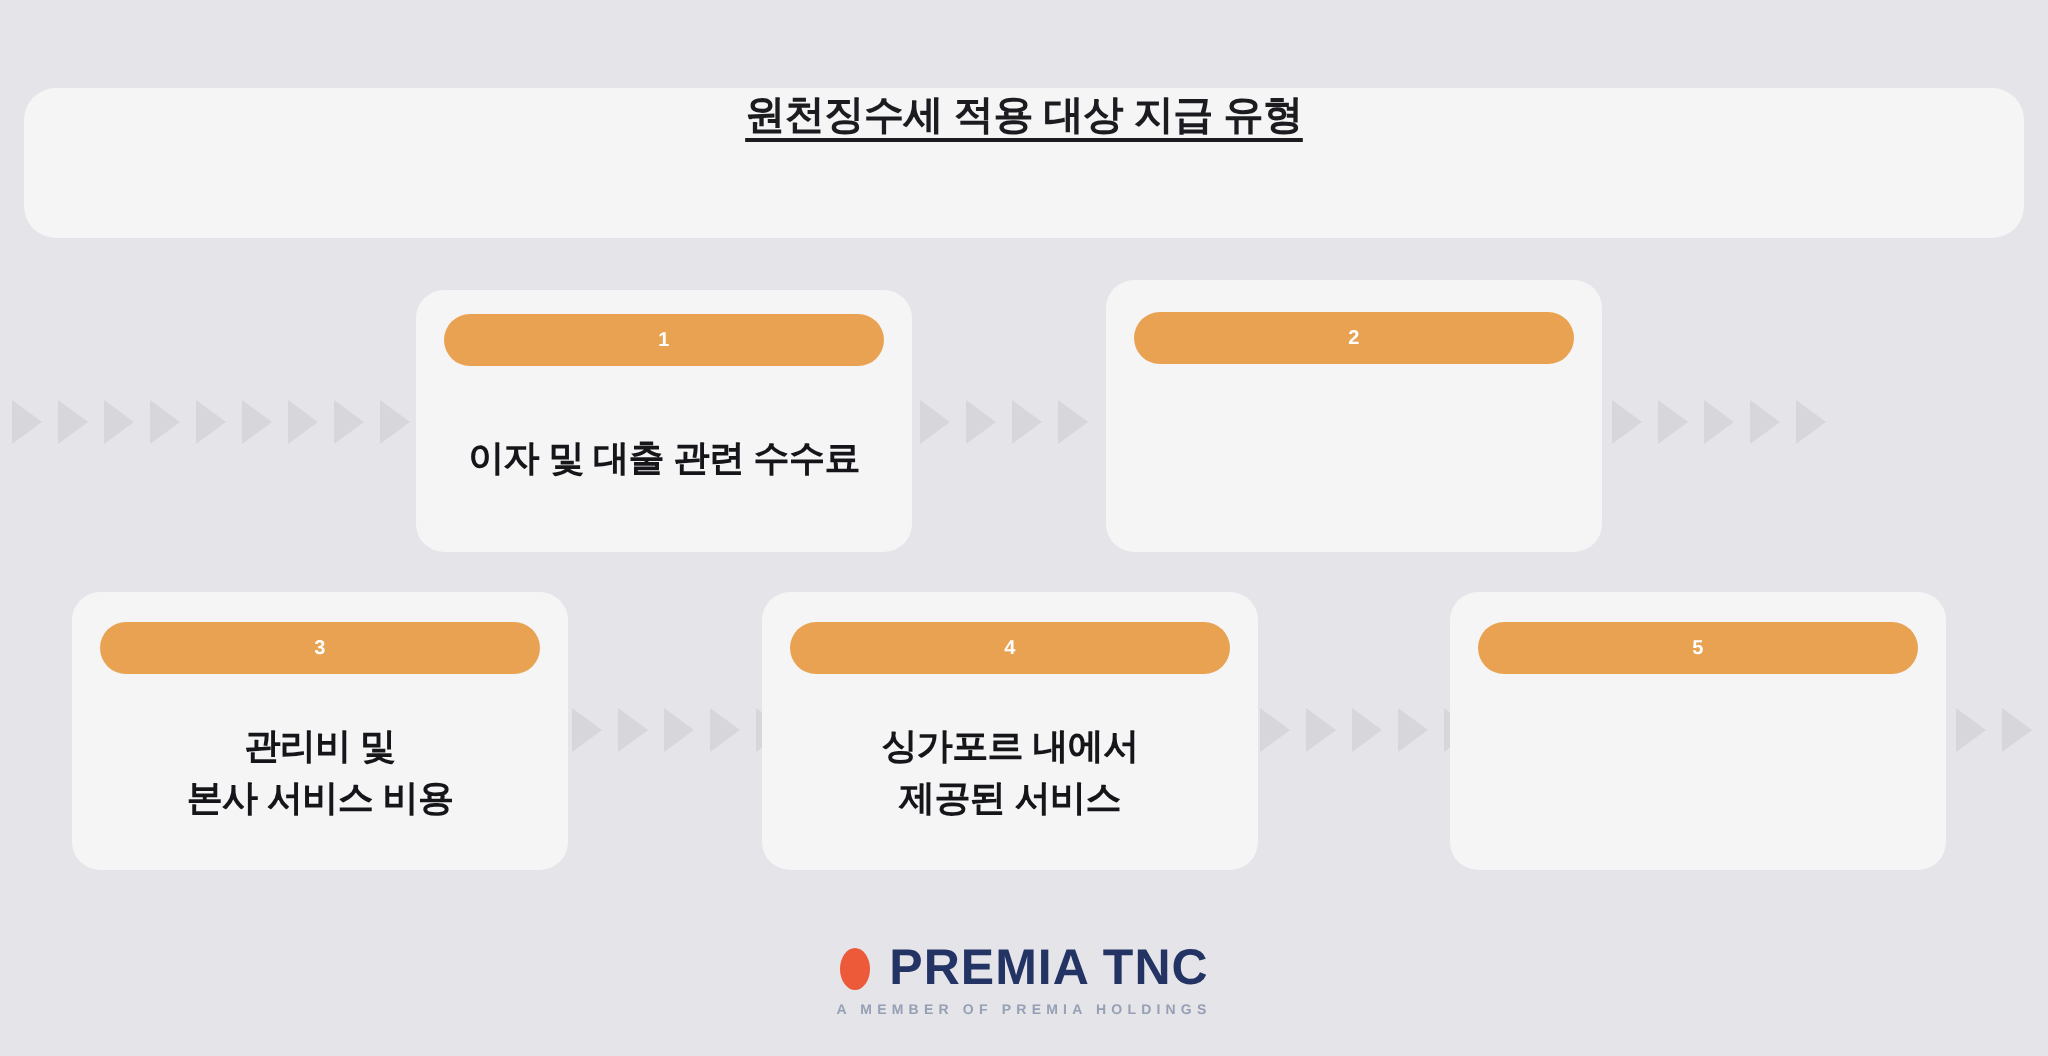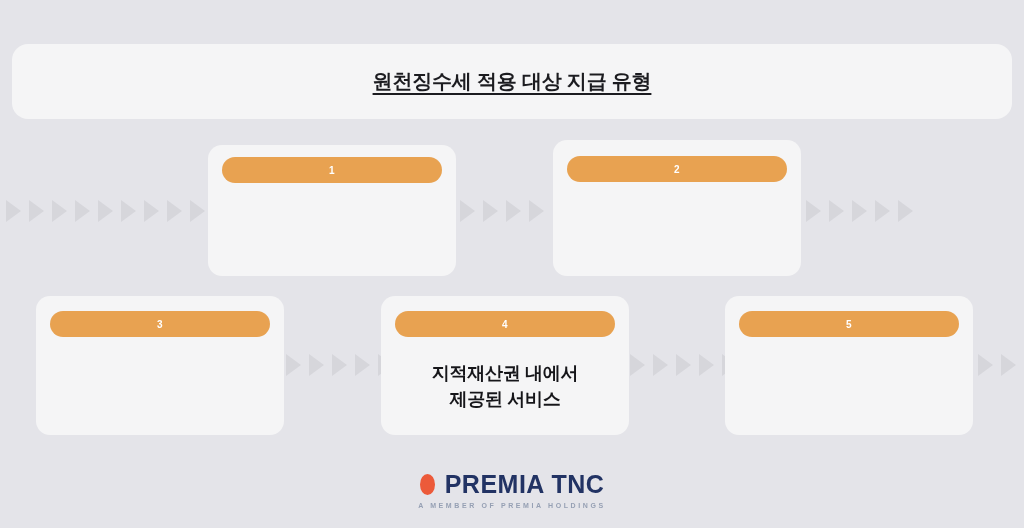--- a/index.html
+++ b/index.html
@@ -48,21 +48,21 @@
   
   .header-bar {
     position: absolute;
     left: 12px;
     top: 44px;
     width: 1000px;
     height: 75px;
     background: #f5f5f6;
     border-radius: 16px;
     display: flex;
-    align-items: center;
+    align-items: flex-start;
     justify-content: center;
   }
   .header-title {
     font-size: 20px;
     font-weight: bold;
     color: #1c1c20;
     text-decoration: underline;
     text-underline-offset: 5px;
     letter-spacing: -0.2px;
     white-space: nowrap;
@@ -197,33 +197,36 @@
     <span class="tri"></span>
     <span class="tri"></span>
   </div>
 
 <div class="header-bar">
   <div class="header-title">원천징수세 적용 대상 지급 유형</div>
 </div>
 
 <div class="card card-1">
   <div class="card-badge">1</div>
+  <div class="card-text">이자 및 대출 관련 수수료</div>
 </div>
 
 <div class="card card-2">
   <div class="card-badge">2</div>
 </div>
 
 <div class="card card-3">
   <div class="card-badge">3</div>
+  <div class="card-text">관리비 및
+본사 서비스 비용</div>
 </div>
 
 <div class="card card-4">
   <div class="card-badge">4</div>
-  <div class="card-text">지적재산권 내에서
+  <div class="card-text">싱가포르 내에서
 제공된 서비스</div>
 </div>
 
 <div class="card card-5">
   <div class="card-badge">5</div>
 </div>
 
 <div class="footer-logo">
   <div class="logo-row">
     <div class="logo-dot"></div>

